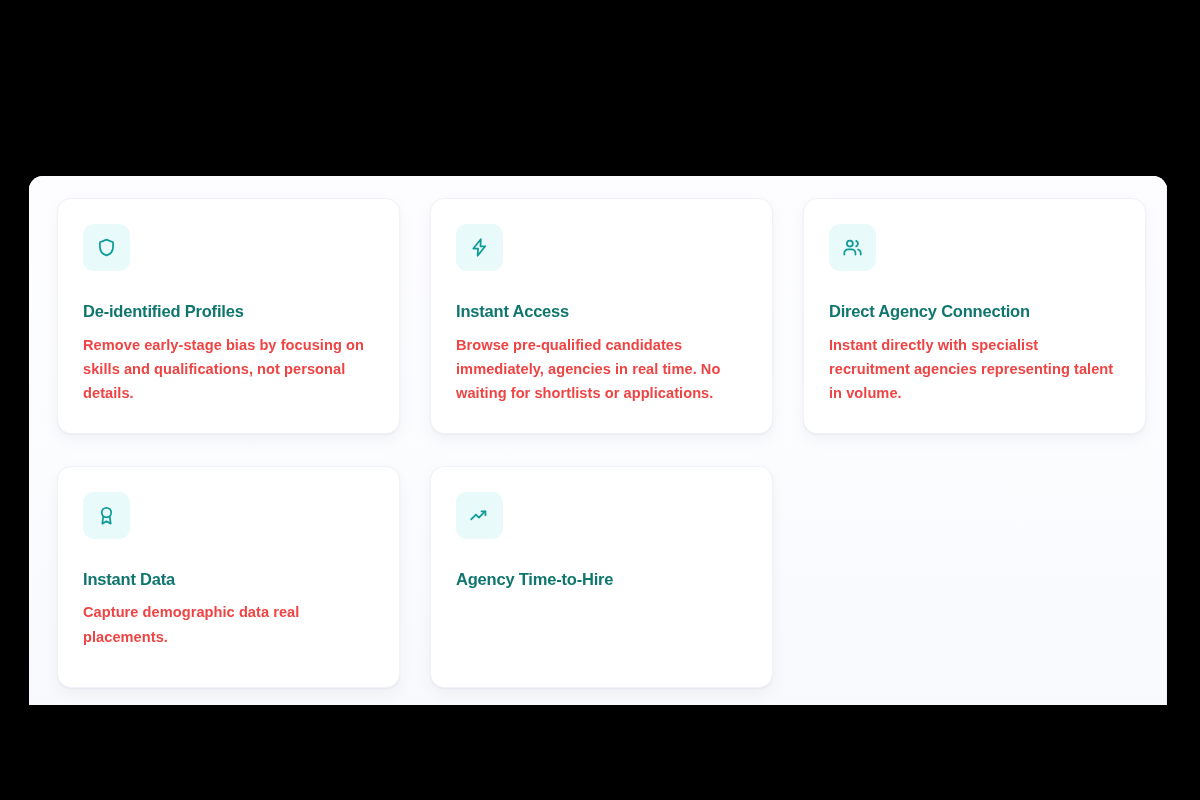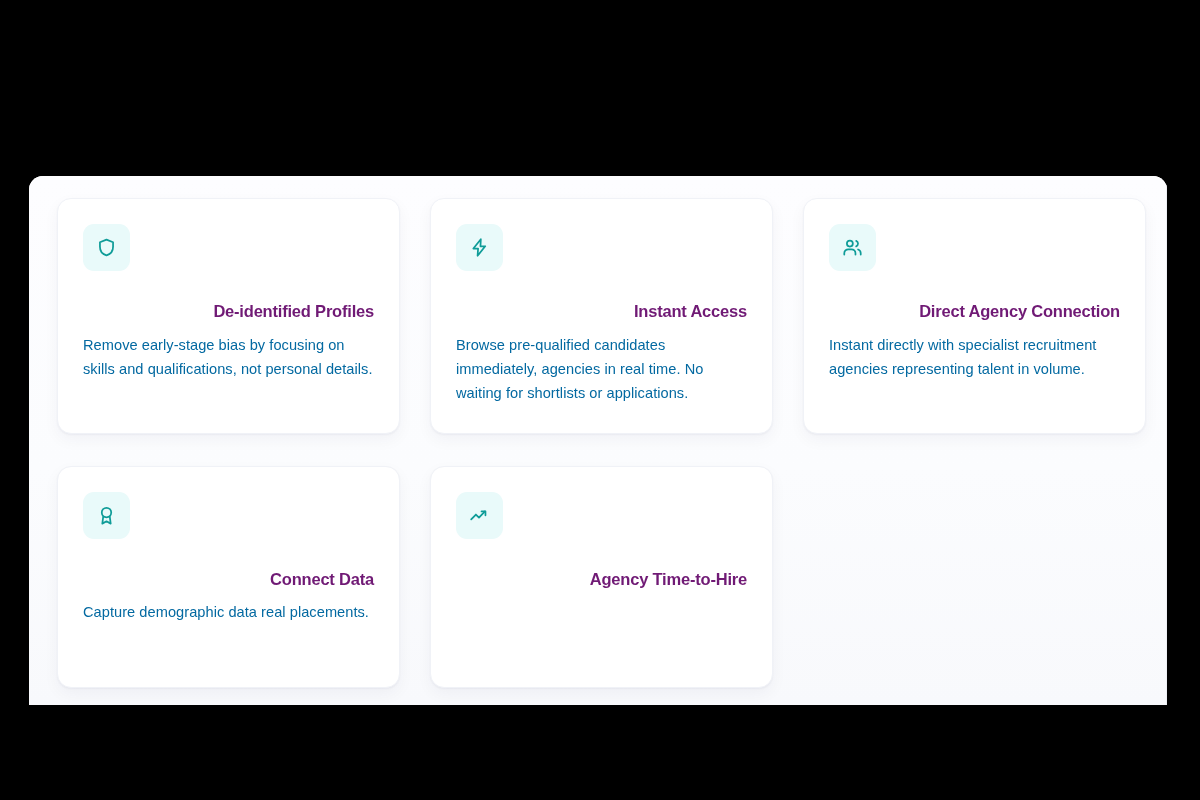--- a/index.html
+++ b/index.html
@@ -56,31 +56,30 @@
     border-radius:11px;
     background:#e9fafa;
     display:flex; align-items:center; justify-content:center;
     margin-bottom:30px;
   }
   .icon-tile svg { display:block; }
 
   .feature-title {
     font-size:16.5px;
     font-weight:700;
-    color:#701a75;
+    color:#0f766e;
     letter-spacing:-0.2px;
     line-height:1.25;
     margin-bottom:11px;
-    text-align:right;
   }
 
   .feature-desc {
     font-size:14.6px;
-    font-weight:400;
-    color:#0369a1;
+    font-weight:700;
+    color:#ef4444;
     line-height:1.67;
     letter-spacing:0.05px;
   }
 
   
   #surface-edge {
     position:absolute;
     right:0; top:0; bottom:0; width:1px;
     background:#eef0f5;
   }
@@ -152,21 +151,21 @@
 
     <article class="feature-card">
       <div class="icon-tile">
         <span>
           <svg width="21" height="21" viewBox="0 0 24 24" fill="none" stroke="#0f9c98" stroke-width="2" stroke-linecap="round" stroke-linejoin="round">
             <circle cx="12" cy="8.6" r="5.4"></circle>
             <path d="M8.3 13.1L7.2 21.3 12 18.6l4.8 2.7-1.1-8.2"></path>
           </svg>
         </span>
       </div>
-      <h3 class="feature-title">Connect Data</h3>
+      <h3 class="feature-title">Instant Data</h3>
       <p class="feature-desc">Capture demographic data real placements.</p>
     </article>
 
     <article class="feature-card">
       <div class="icon-tile">
         <span>
           <svg width="21" height="21" viewBox="0 0 24 24" fill="none" stroke="#0f9c98" stroke-width="2" stroke-linecap="round" stroke-linejoin="round">
             <path d="M2.5 16.5l5.4-5.6 3.5 3.5 6.8-7.1"></path>
             <path d="M14.3 7.3h4.5v4.5"></path>
           </svg>

